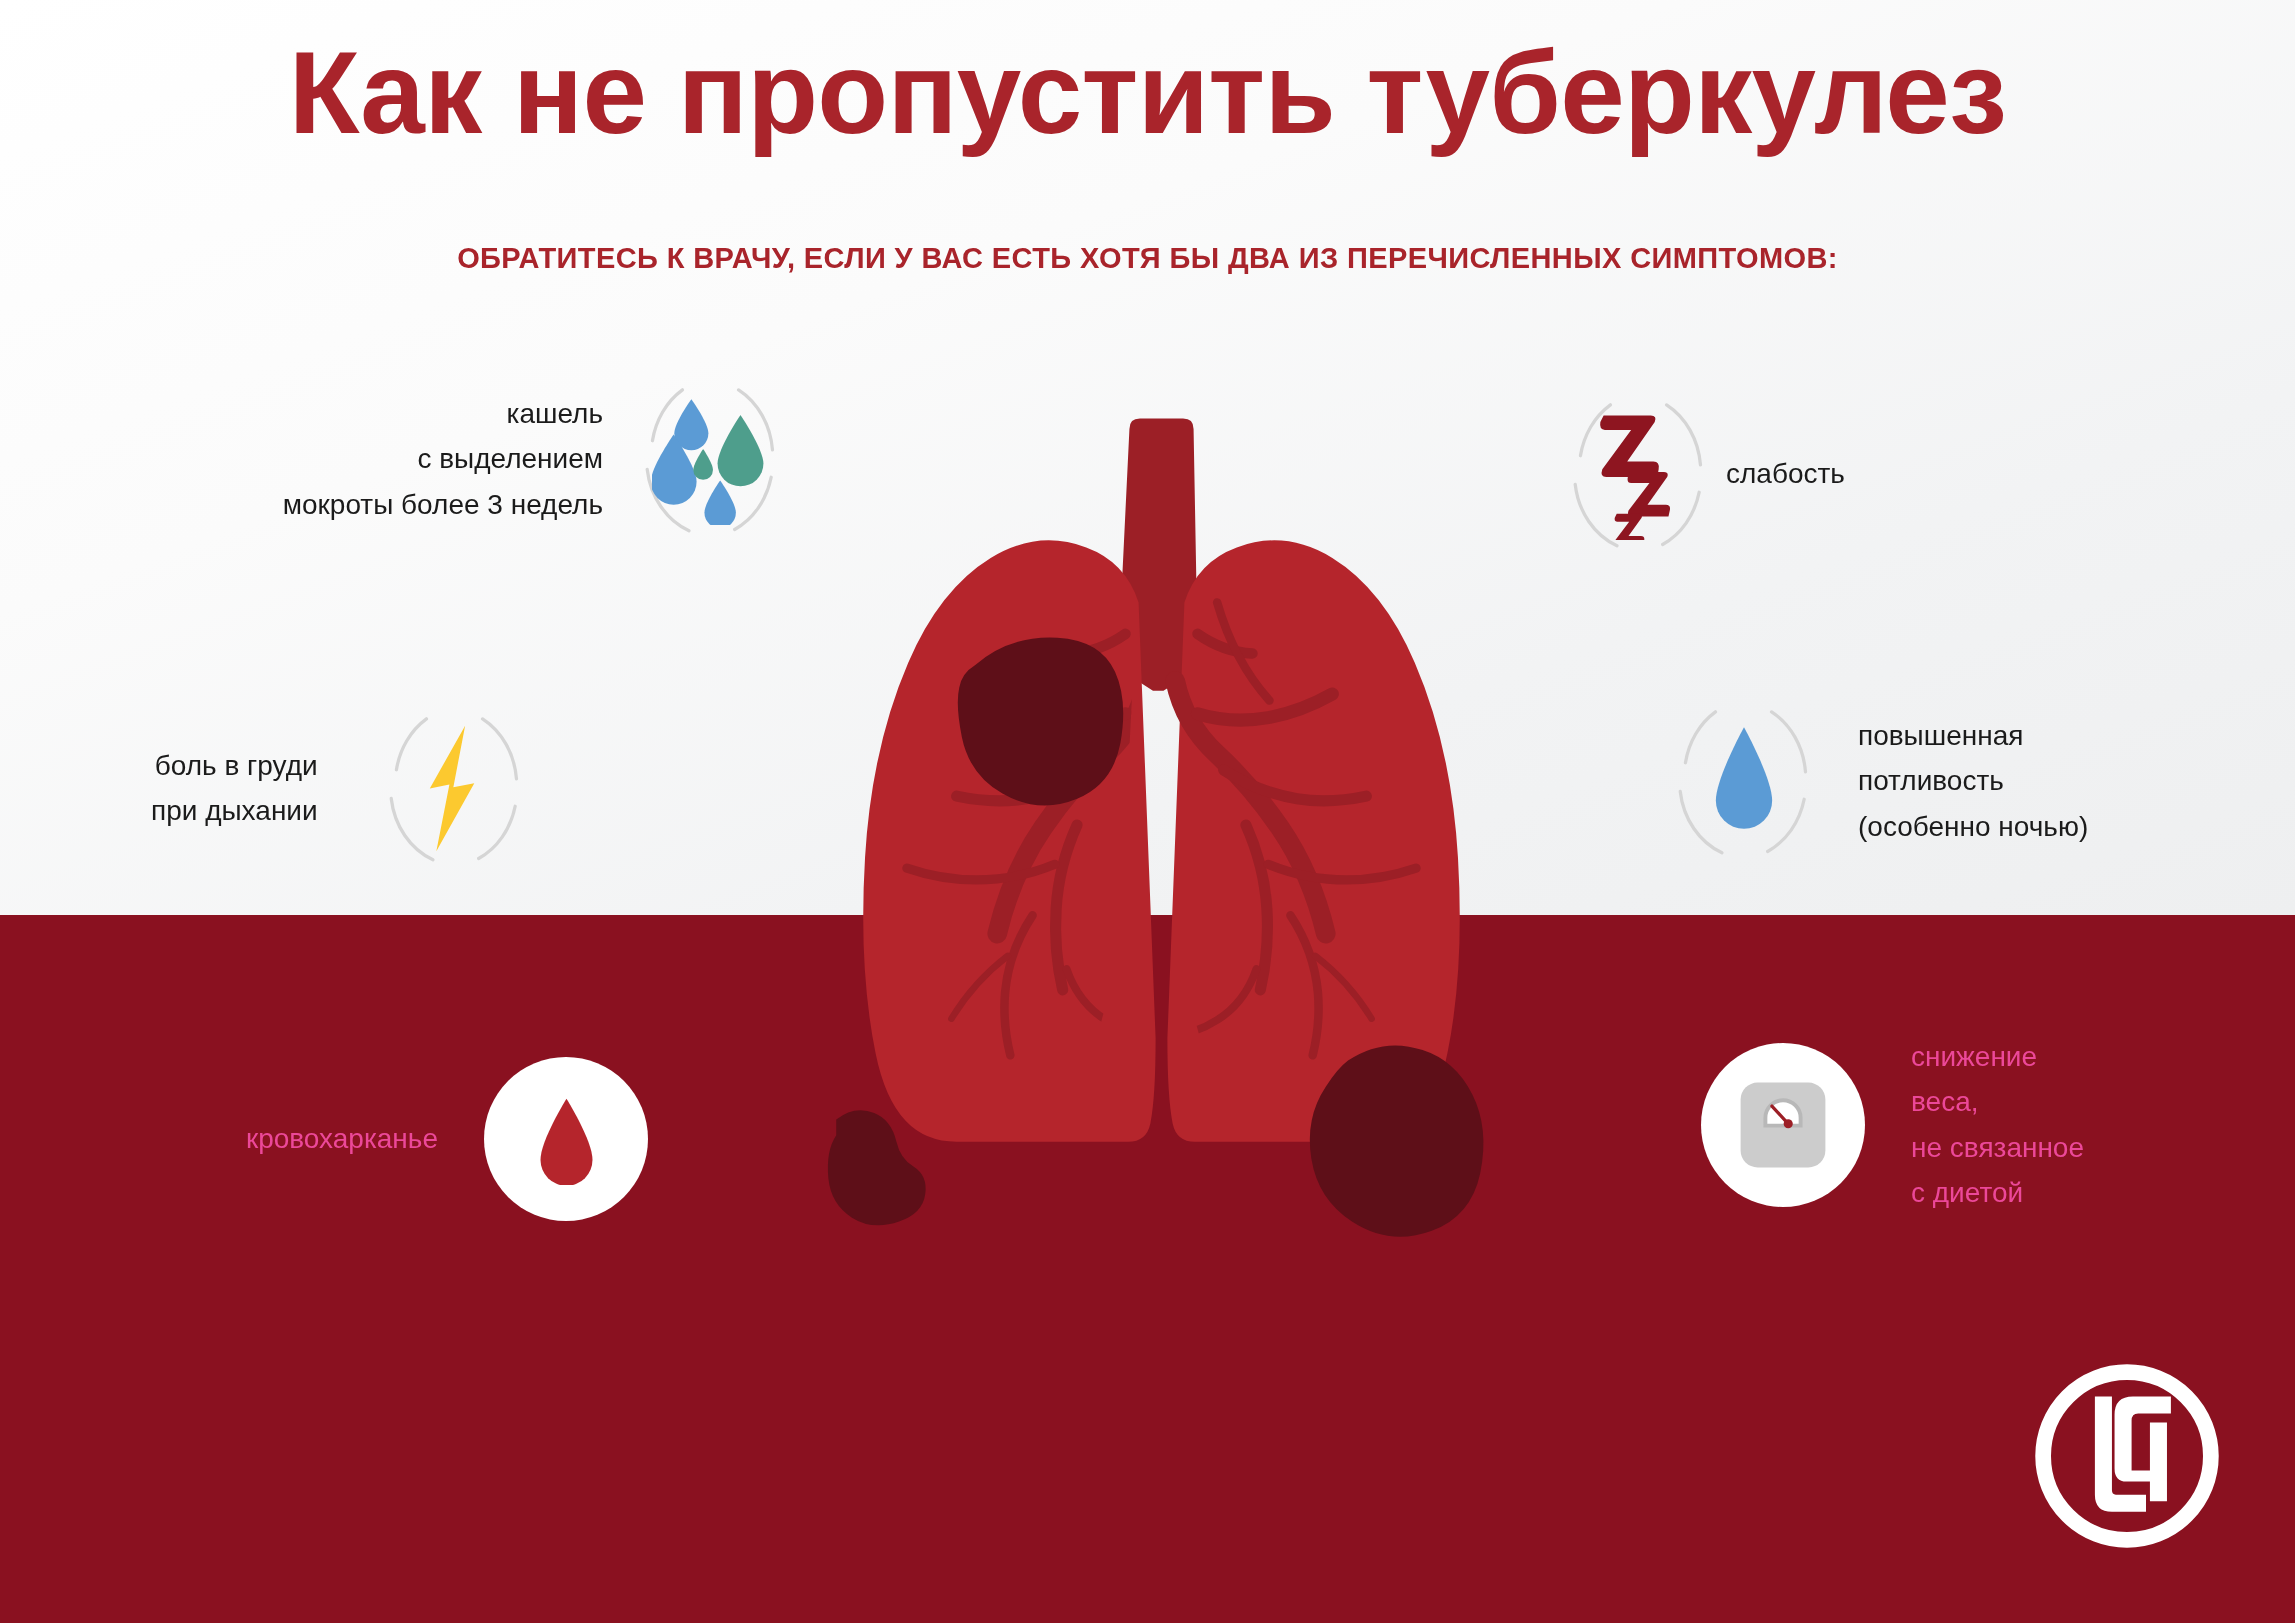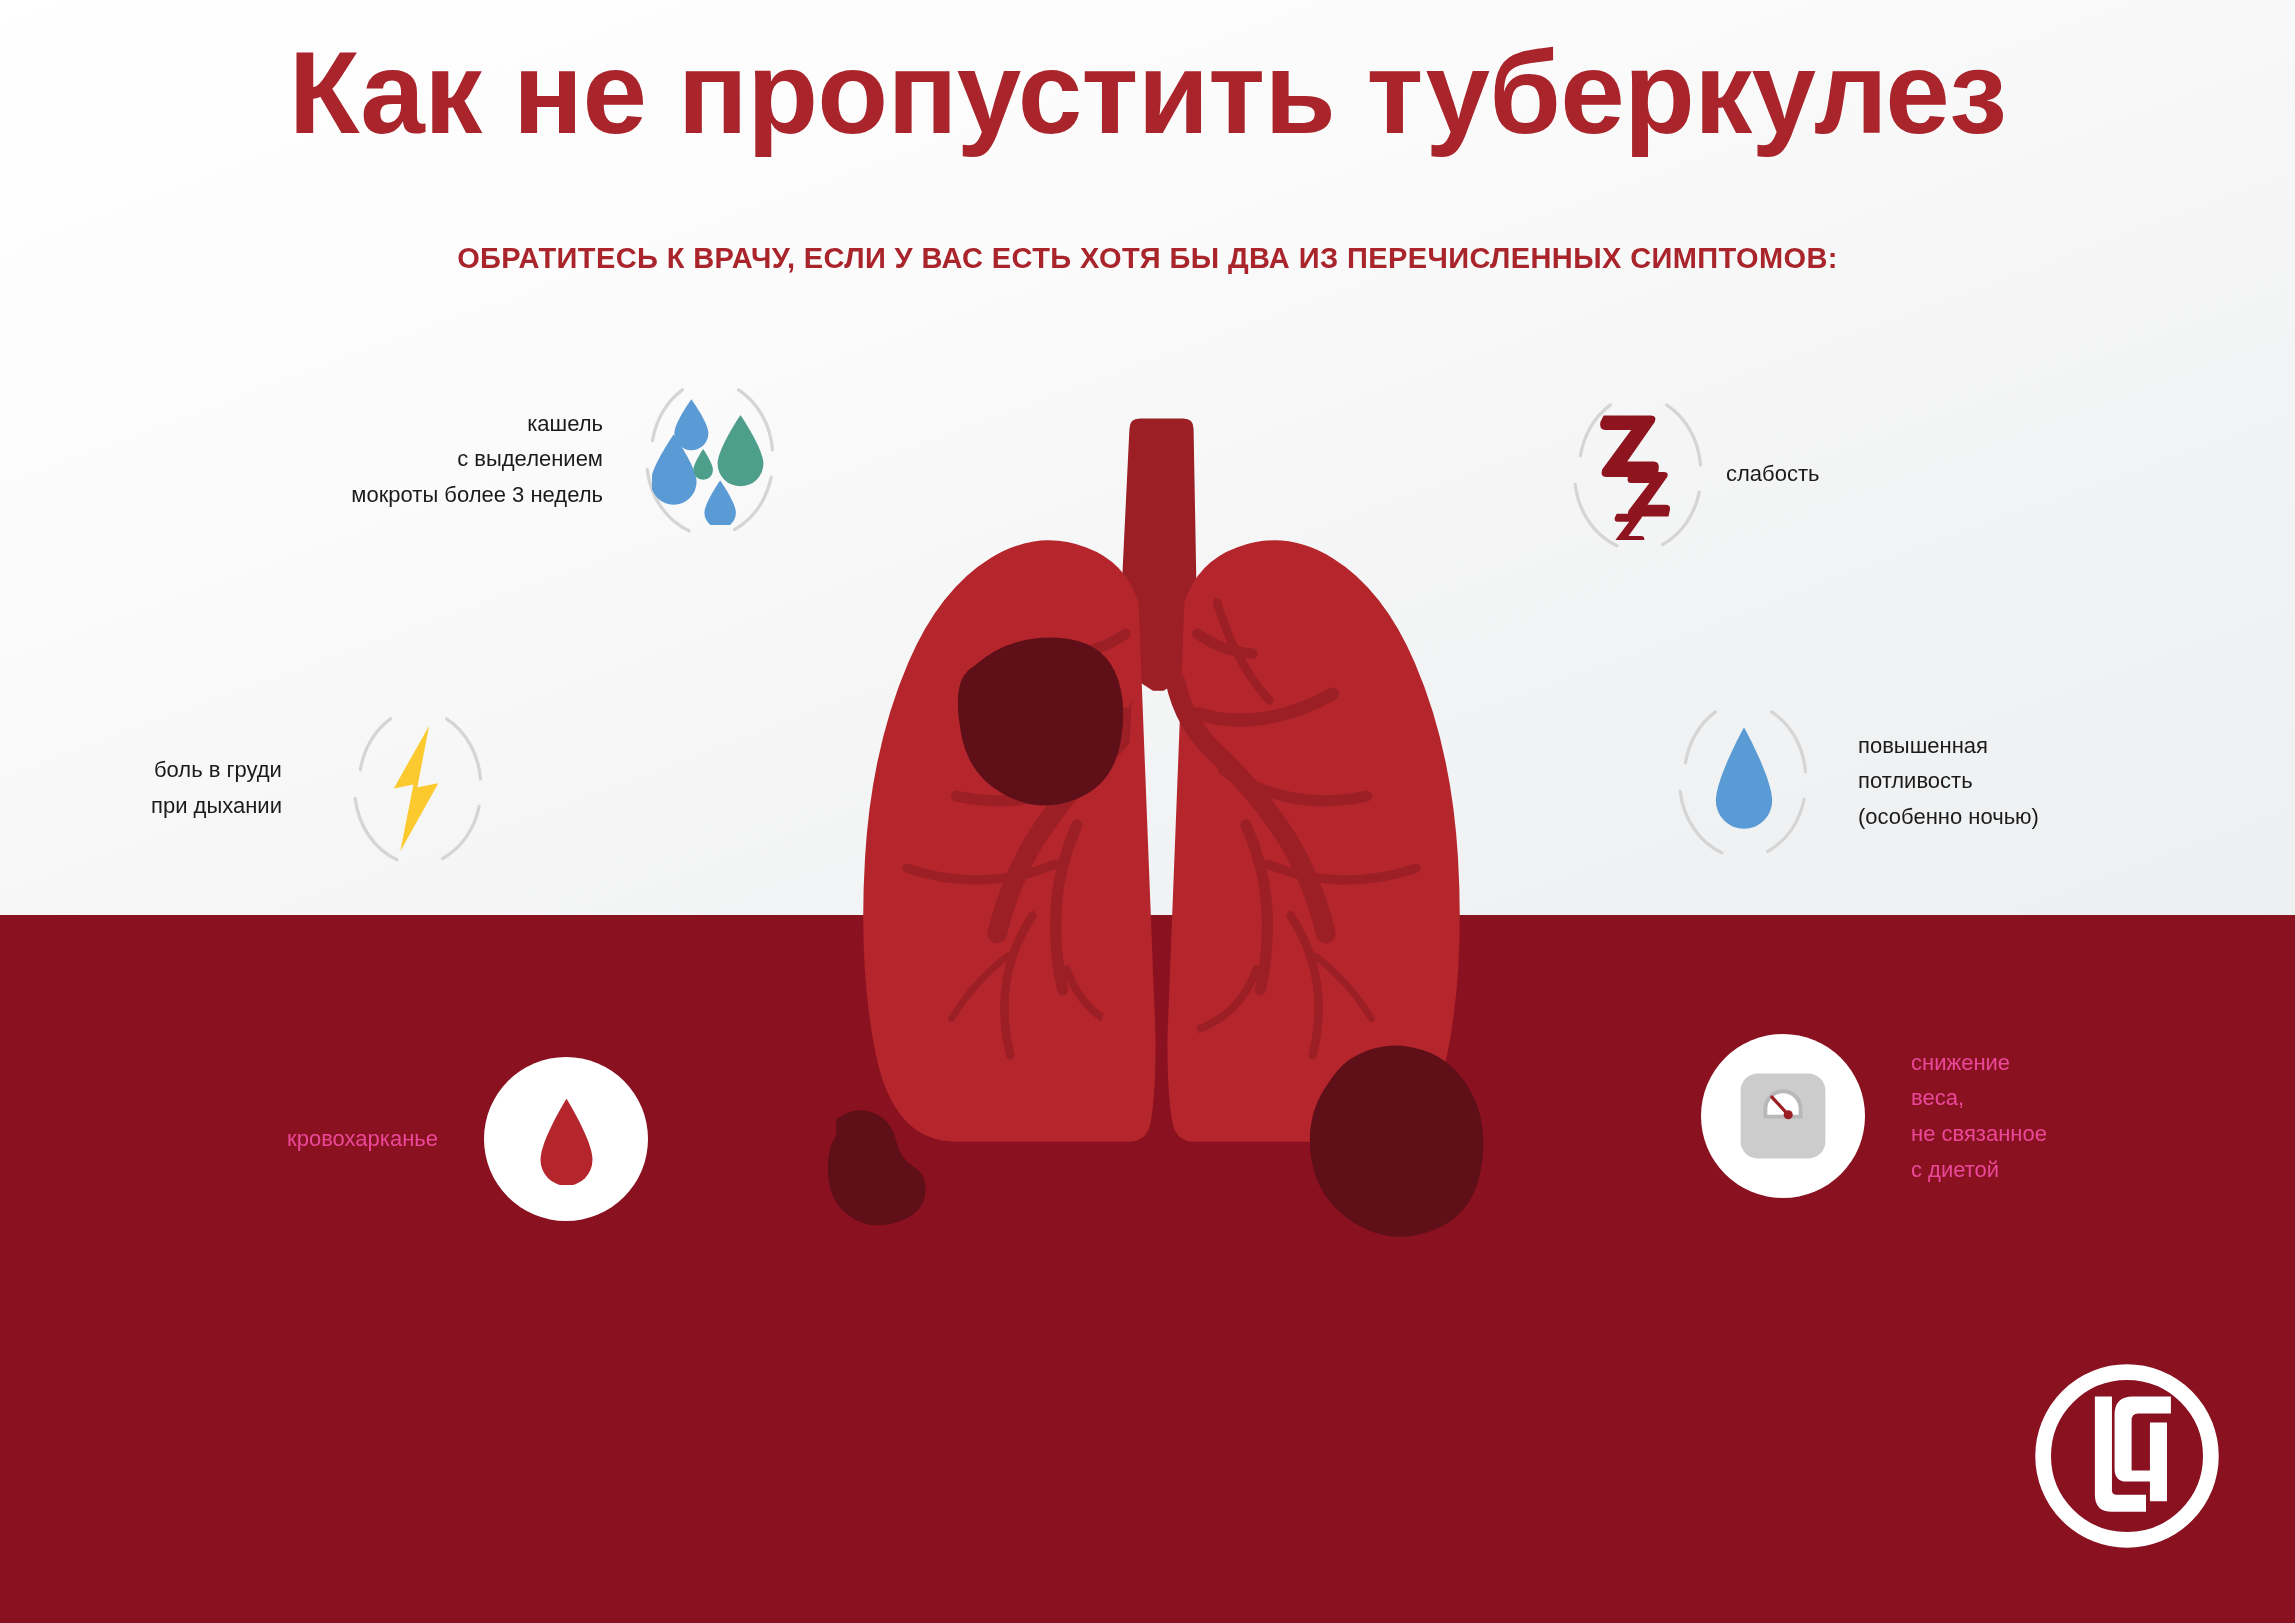--- a/index.html
+++ b/index.html
@@ -77,21 +77,21 @@
     height: 851px;
   }
 
   
   .sym {
     position: absolute;
     display: flex;
     align-items: center;
   }
   .sym-text {
-    font-size: 22px;
+    font-size: 28px;
     line-height: 1.62;
     color: #1b1b1b;
     white-space: pre-line;
   }
   .sym-text.light { color: #ec4899; }
   .sym-text.right { text-align: right; }
   .sym-text.left  { text-align: left; }
 
   .ico-wrap {
     position: relative;

